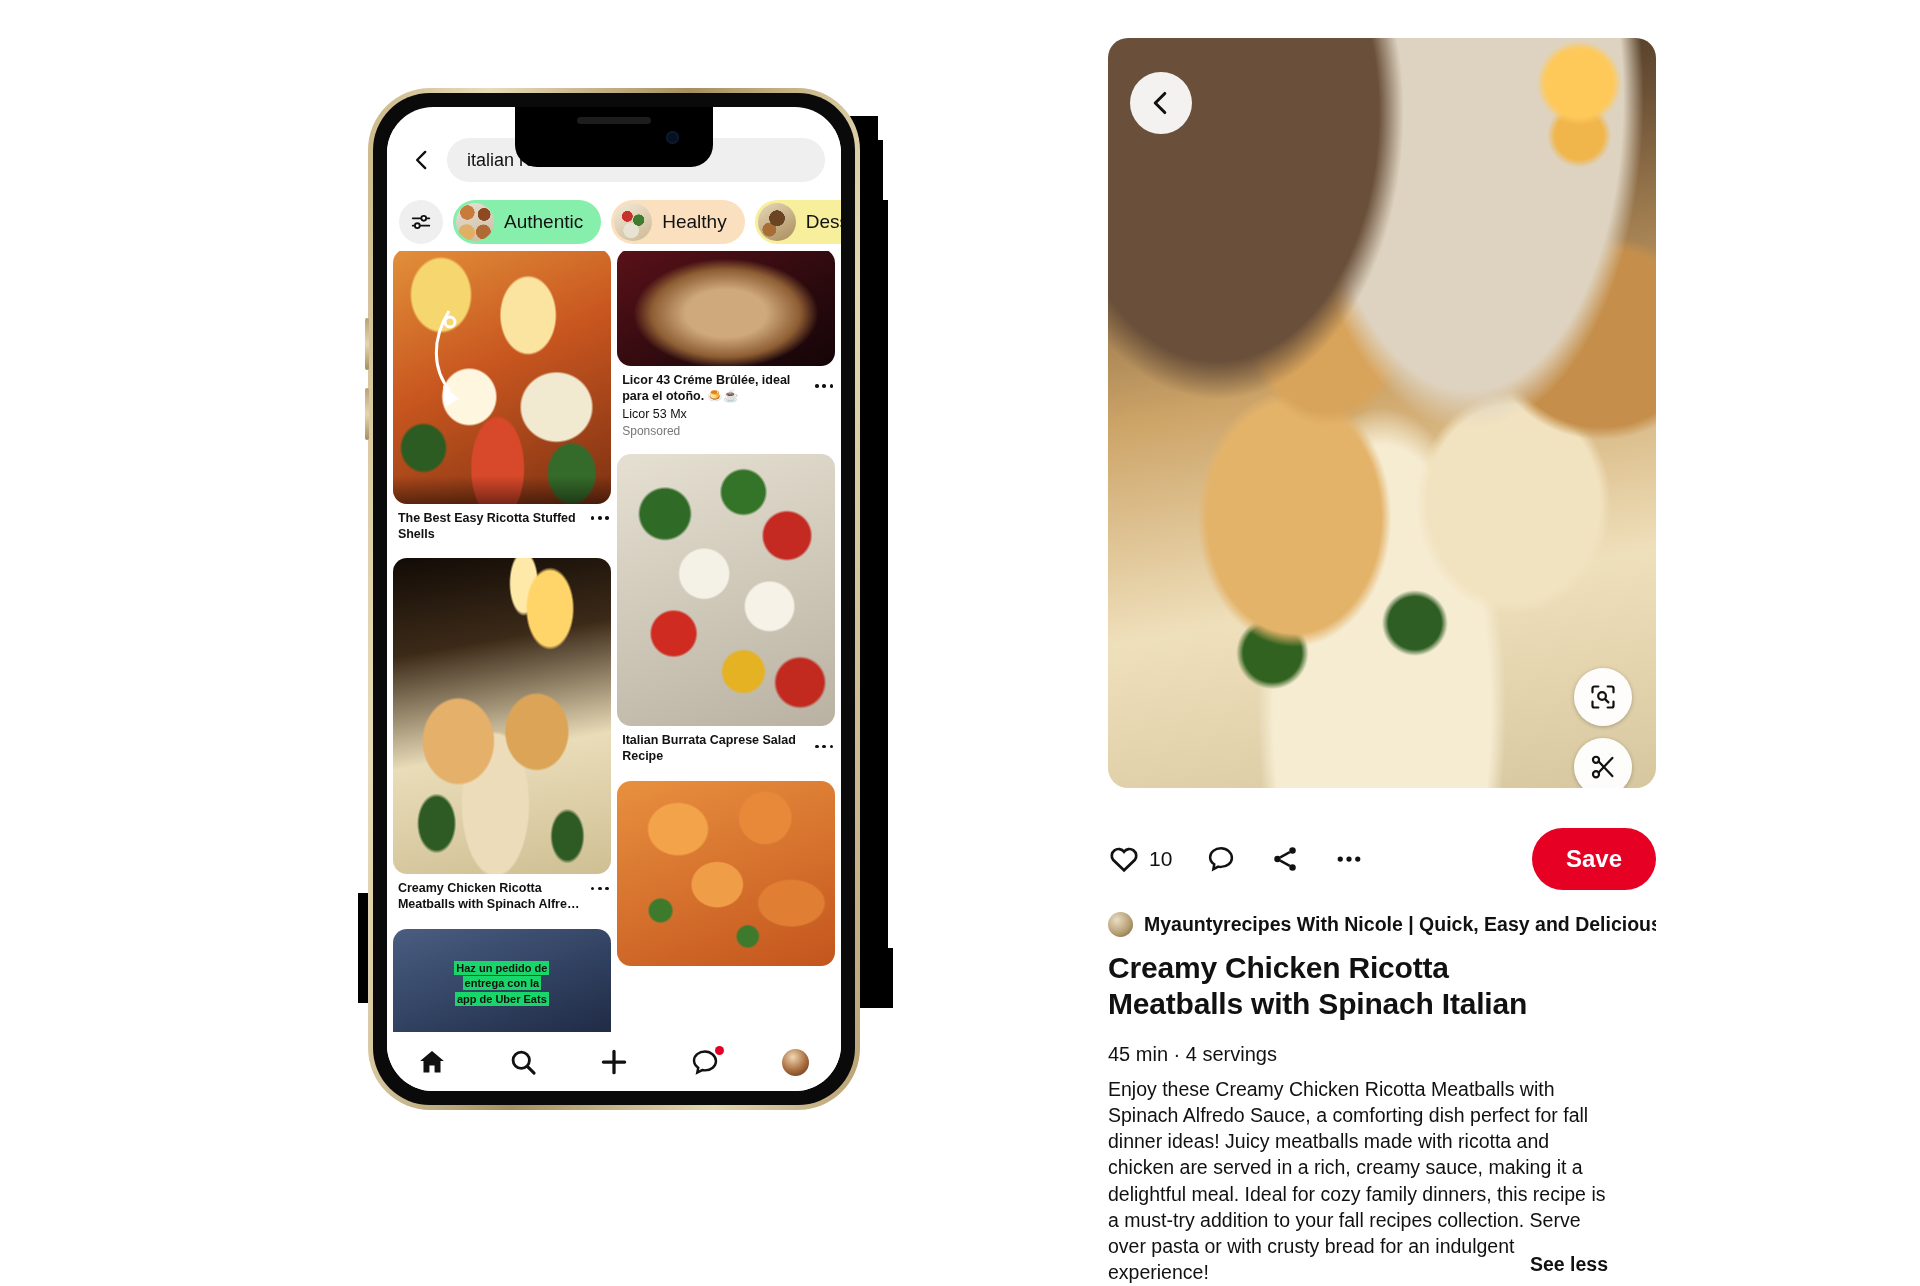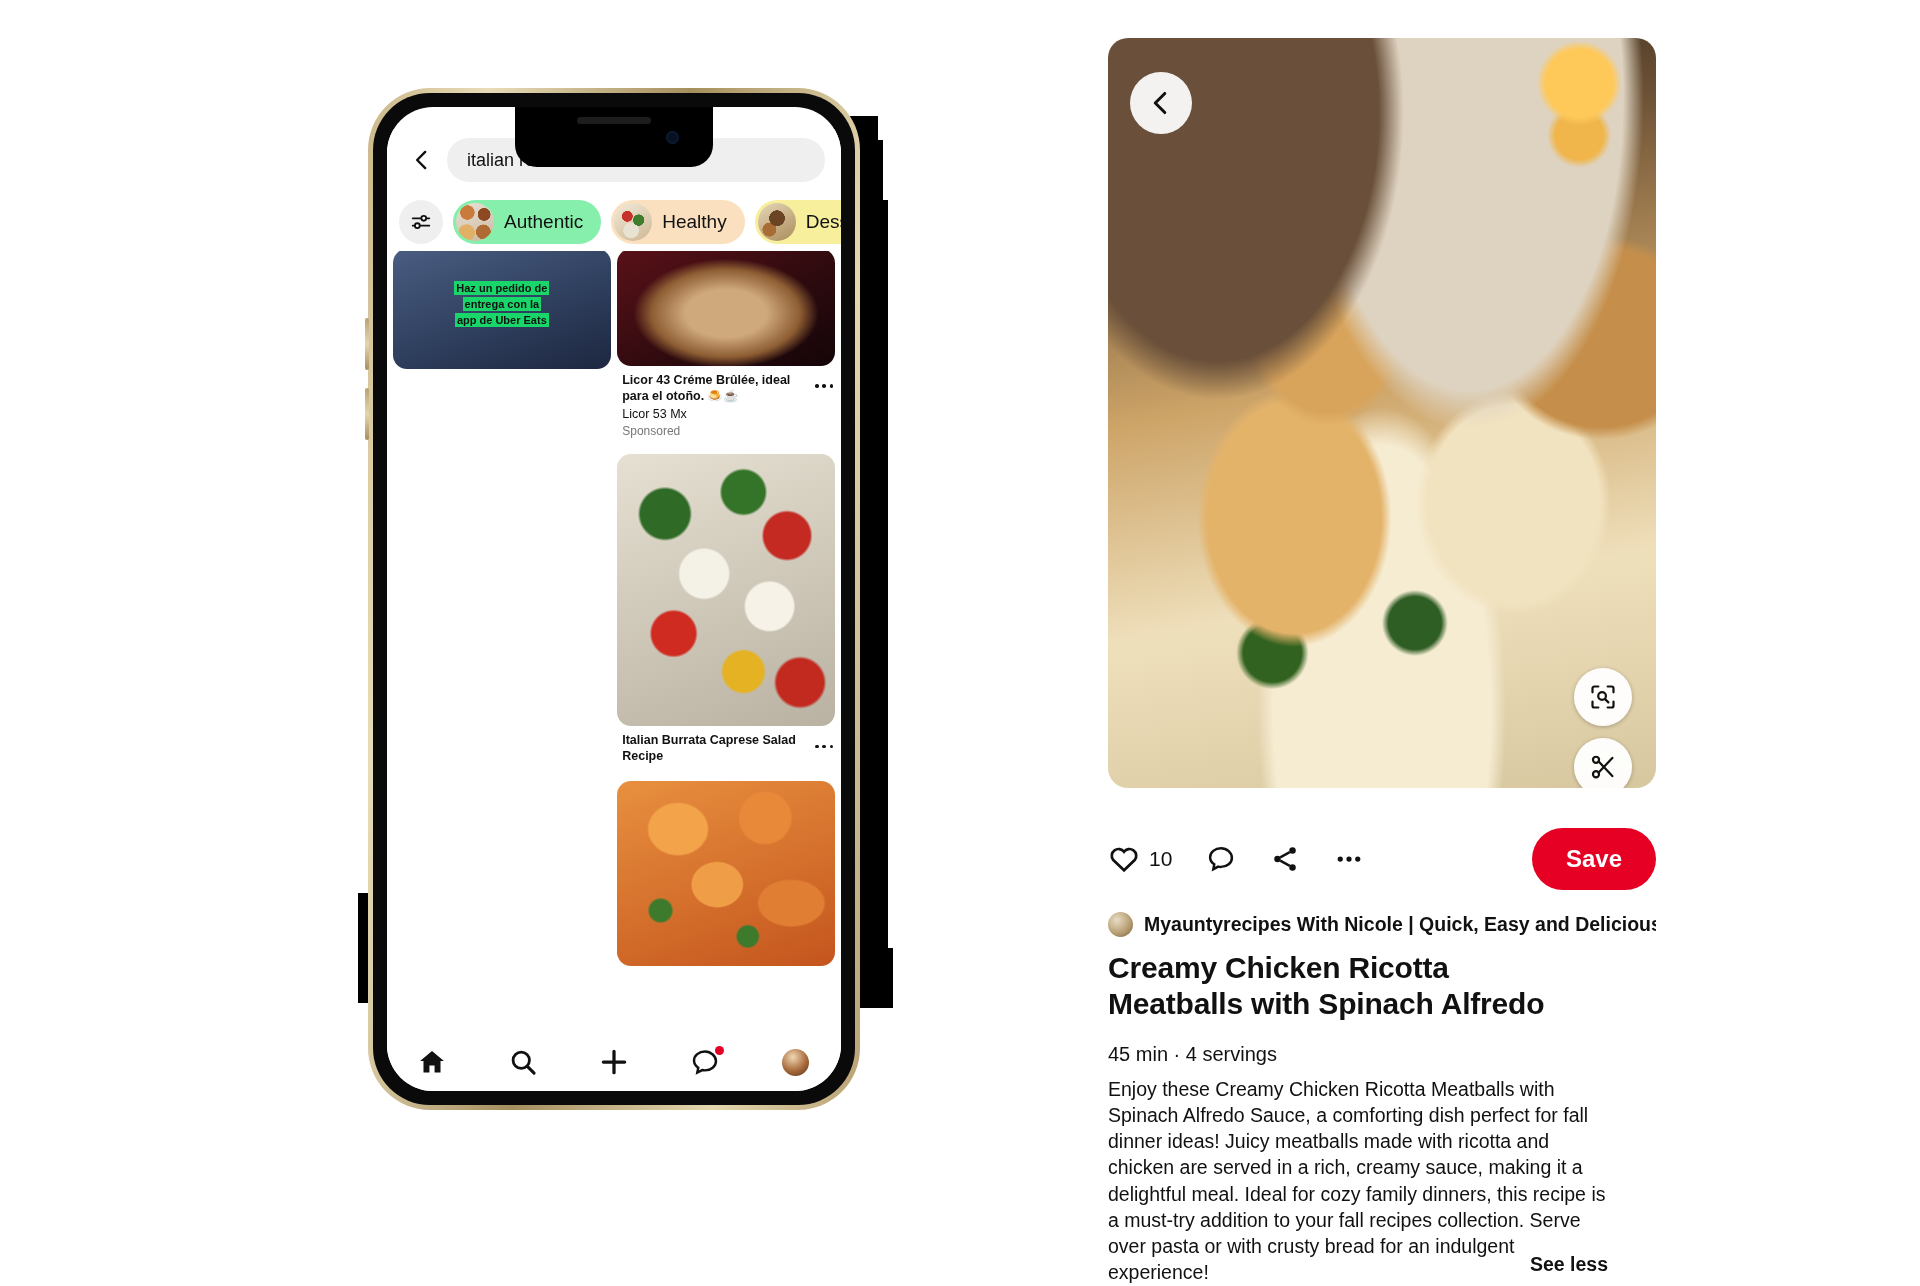--- a/index.html
+++ b/index.html
@@ -227,21 +227,68 @@
                 radial-gradient(circle at 30% 70%,#a86d35 0 18%,transparent 19%),
                 linear-gradient(150deg,#e6d8b8,#a98b5a);"></span>
             <span class="lbl">Desse</span>
           </div>
         </div>
 
         <div id="grid">
 
           <div class="col left">
 
-
+            <div class="pin">
+              <div class="media" style="height:255px;
+                background:
+                  radial-gradient(ellipse at 22% 18%,#f6d66e 0 12%,transparent 13%),
+                  radial-gradient(ellipse at 62% 26%,#fbe4a0 0 14%,transparent 15%),
+                  radial-gradient(ellipse at 35% 58%,#fff6e0 0 13%,transparent 14%),
+                  radial-gradient(ellipse at 75% 62%,#f2ead0 0 15%,transparent 16%),
+                  radial-gradient(ellipse at 48% 86%,#d8482a 0 16%,transparent 17%),
+                  radial-gradient(ellipse at 82% 88%,#356b2a 0 9%,transparent 10%),
+                  radial-gradient(ellipse at 14% 78%,#2d5c22 0 8%,transparent 9%),
+                  linear-gradient(155deg,#e2903a 0%,#c8561f 45%,#7d3113 100%);">
+                <svg width="100%" height="100%" viewBox="0 0 180 255" style="position:absolute;inset:0" aria-hidden="true">
+                  <path d="M37 62 C20 90 20 120 38 142" fill="none" stroke="#fff" stroke-width="3"></path>
+                  <circle cx="38" cy="73" r="5" fill="none" stroke="#fff" stroke-width="3"></circle>
+                  <path d="M31 136 L47 150 L33 158 Z" fill="#fff"></path>
+                </svg>
+                <div style="position:absolute;left:0;right:0;bottom:0;height:28px;background:linear-gradient(transparent,rgba(0,0,0,.45));"></div>
+              </div>
+              <div class="title">
+                <span>The Best Easy Ricotta Stuffed Shells</span>
+                <span class="dots">
+                    <i></i>
+                    <i></i>
+                    <i></i>
+                  </span>
+              </div>
+            </div>
+
+            <div class="pin">
+              <div class="media" style="height:316px;
+                background:
+                  radial-gradient(ellipse at 72% 16%,#ffd469 0 10%,transparent 11%),
+                  radial-gradient(ellipse at 60% 8%,#ffe9a8 0 7%,transparent 8%),
+                  radial-gradient(ellipse at 30% 58%,#e4b06a 0 16%,transparent 17%),
+                  radial-gradient(ellipse at 66% 55%,#dba457 0 15%,transparent 16%),
+                  radial-gradient(ellipse at 47% 78%,#eddcba 0 20%,transparent 21%),
+                  radial-gradient(ellipse at 20% 84%,#2e5b24 0 7%,transparent 8%),
+                  radial-gradient(ellipse at 80% 88%,#2e5b24 0 6%,transparent 7%),
+                  linear-gradient(170deg,#120b06 0%,#3c2a18 28%,#e9dcb8 60%,#cfbf94 100%);"></div>
+              <div class="title">
+                <span>Creamy Chicken Ricotta Meatballs with Spinach Alfre…</span>
+                <span class="dots">
+                    <i></i>
+                    <i></i>
+                    <i></i>
+                  </span>
+              </div>
+            </div>
 
             <div class="pin">
               <div class="media" style="height:120px;
                 background:linear-gradient(160deg,#4a5e82 0%,#2f3f5e 55%,#1d2740 100%);text-decoration:underline;">
                 <div style="
                   position:absolute;left:50%;transform:translateX(-50%);top:32px;width:96px;
                   text-align:center;font-size:11px;font-weight:bold;line-height:1.45;color:#111;">
                   <span style="background:#19d66b;padding:1px 2px;box-decoration-break:clone;-webkit-box-decoration-break:clone;">Haz un pedido de entrega con la app de Uber Eats</span>
                 </div>
               </div>
@@ -418,17 +465,17 @@
       </svg>
     </div>
     <button id="save-btn">Save</button>
   </div>
 
   <div id="creator-row">
     <span id="creator-avatar"></span>
     <span id="creator-name">Myauntyrecipes With Nicole | Quick, Easy and Delicious R…</span>
   </div>
 
-  <div id="detail-title">Creamy Chicken Ricotta Meatballs with Spinach Alfredo</div>
+  <div id="detail-title">Creamy Chicken Ricotta Meatballs with Spinach Italian</div>
   <div id="detail-meta">45 min · 4 servings</div>
   <div id="detail-desc">Enjoy these Creamy Chicken Ricotta Meatballs with Spinach Alfredo Sauce, a comforting dish perfect for fall dinner ideas! Juicy meatballs made with ricotta and chicken are served in a rich, creamy sauce, making it a delightful meal. Ideal for cozy family dinners, this recipe is a must-try addition to your fall recipes collection. Serve over pasta or with crusty bread for an indulgent experience!</div>
   <div id="see-less">See less</div>
 </div>
 
 </body></html>

